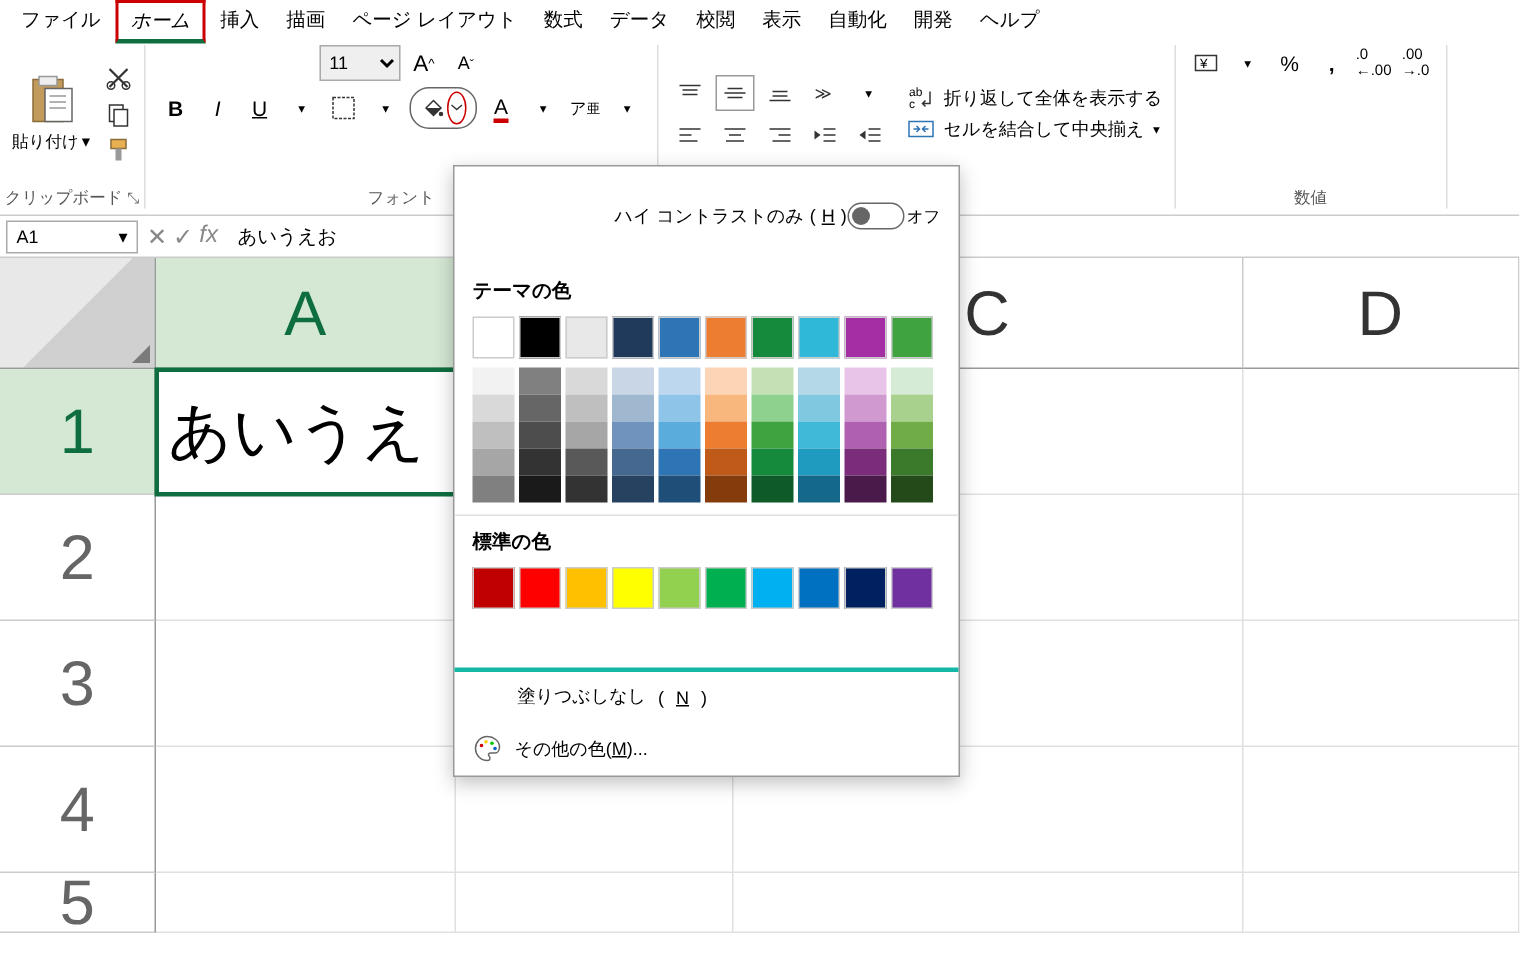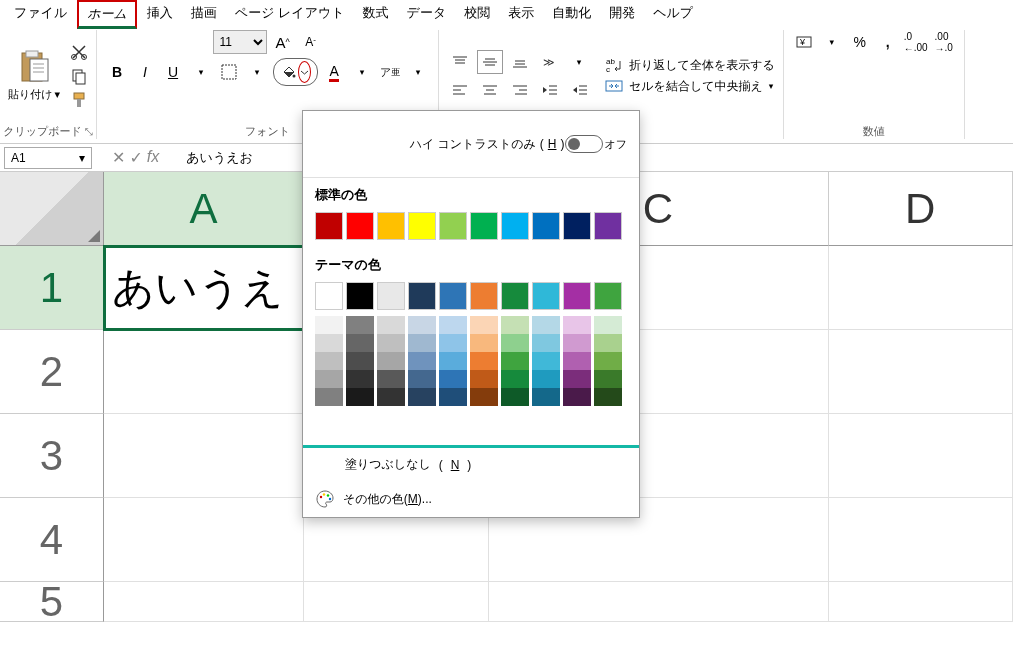--- a/index.html
+++ b/index.html
@@ -33,21 +33,21 @@
     .font-btn.underline { text-decoration: underline; }
     .fill-btn { position: relative; border: 1px solid #666; border-radius: 13px; padding: 2px 6px; display: inline-flex; align-items: center; }
     
     
     .align-btn { width: 26px; height: 24px; display: inline-flex; align-items: center; justify-content: center; cursor: pointer; }
     
     
     .number-select { width: 142px; height: 24px; font-size: 12px; padding: 2px 4px; border: 1px solid #aaa; }
     
     
-    .namebar { display: flex; align-items: center; height: 28px; border-bottom: 1px solid #ccc; padding: 2px 4px; gap: 20px; }
+    .namebar { display: flex; align-items: center; height: 28px; border-bottom: 1px solid #ccc; padding: 2px 4px; gap: 6px; }
     .namebox { width: 88px; height: 22px; border: 1px solid #aaa; display: flex; align-items: center; padding: 0 6px; font-size: 12px; }
     .namebox-arrow { margin-left: auto; }
     .formula-btns { display: flex; gap: 4px; color: #888; }
     .formula-box { height: 22px; padding: 0 6px; font-size: 13px; display: flex; align-items: center; border: 1px solid transparent; }
     
     
     .spreadsheet { position: relative; }
     .col-headers { display: flex; height: 74px; }
     .corner { width: 104px; background: linear-gradient(135deg, #e8e8e8 50%, #d0d0d0 50.5%); border-right: 1px solid #999; border-bottom: 1px solid #999; position: relative; }
     .corner::after { content: ''; position: absolute; right: 3px; bottom: 3px; border-left: 12px solid transparent; border-bottom: 12px solid #7a7a7a; }
@@ -348,114 +348,114 @@
 
 <div class="color-picker">
   <div class="picker-header">
     <span class="contrast-label">
       <span>ハイ コントラストのみ</span>(<u>H</u>)
     </span>
     <span class="toggle"></span>
     <span style="font-size:11px;">オフ</span>
   </div>
 
+  <div class="picker-section first">
+    <div class="section-title">テーマの色</div>
+    <div class="swatch-row" id="theme-main-row">
+        <div class="swatch" style="background: rgb(255, 255, 255);"></div>
+        <div class="swatch" style="background: rgb(0, 0, 0);"></div>
+        <div class="swatch" style="background: rgb(232, 232, 232);"></div>
+        <div class="swatch" style="background: rgb(31, 58, 90);"></div>
+        <div class="swatch" style="background: rgb(46, 117, 182);"></div>
+        <div class="swatch" style="background: rgb(237, 125, 49);"></div>
+        <div class="swatch" style="background: rgb(22, 138, 60);"></div>
+        <div class="swatch" style="background: rgb(47, 184, 216);"></div>
+        <div class="swatch" style="background: rgb(164, 47, 164);"></div>
+        <div class="swatch" style="background: rgb(63, 164, 63);"></div>
+      </div>
+    <div class="swatch-grid" id="theme-grid">
+        <div class="swatch-row">
+          <div class="swatch-sm" style="background: rgb(242, 242, 242);"></div>
+          <div class="swatch-sm" style="background: rgb(128, 128, 128);"></div>
+          <div class="swatch-sm" style="background: rgb(217, 217, 217);"></div>
+          <div class="swatch-sm" style="background: rgb(200, 214, 229);"></div>
+          <div class="swatch-sm" style="background: rgb(189, 215, 238);"></div>
+          <div class="swatch-sm" style="background: rgb(251, 213, 181);"></div>
+          <div class="swatch-sm" style="background: rgb(197, 224, 180);"></div>
+          <div class="swatch-sm" style="background: rgb(180, 216, 231);"></div>
+          <div class="swatch-sm" style="background: rgb(232, 197, 232);"></div>
+          <div class="swatch-sm" style="background: rgb(213, 235, 213);"></div>
+        </div>
+        <div class="swatch-row">
+          <div class="swatch-sm" style="background: rgb(217, 217, 217);"></div>
+          <div class="swatch-sm" style="background: rgb(102, 102, 102);"></div>
+          <div class="swatch-sm" style="background: rgb(191, 191, 191);"></div>
+          <div class="swatch-sm" style="background: rgb(159, 184, 208);"></div>
+          <div class="swatch-sm" style="background: rgb(142, 196, 232);"></div>
+          <div class="swatch-sm" style="background: rgb(248, 184, 125);"></div>
+          <div class="swatch-sm" style="background: rgb(142, 208, 142);"></div>
+          <div class="swatch-sm" style="background: rgb(127, 200, 224);"></div>
+          <div class="swatch-sm" style="background: rgb(208, 154, 208);"></div>
+          <div class="swatch-sm" style="background: rgb(169, 209, 142);"></div>
+        </div>
+        <div class="swatch-row">
+          <div class="swatch-sm" style="background: rgb(191, 191, 191);"></div>
+          <div class="swatch-sm" style="background: rgb(77, 77, 77);"></div>
+          <div class="swatch-sm" style="background: rgb(166, 166, 166);"></div>
+          <div class="swatch-sm" style="background: rgb(111, 147, 189);"></div>
+          <div class="swatch-sm" style="background: rgb(90, 172, 220);"></div>
+          <div class="swatch-sm" style="background: rgb(237, 125, 49);"></div>
+          <div class="swatch-sm" style="background: rgb(63, 164, 63);"></div>
+          <div class="swatch-sm" style="background: rgb(64, 184, 216);"></div>
+          <div class="swatch-sm" style="background: rgb(176, 96, 176);"></div>
+          <div class="swatch-sm" style="background: rgb(112, 173, 71);"></div>
+        </div>
+        <div class="swatch-row">
+          <div class="swatch-sm" style="background: rgb(166, 166, 166);"></div>
+          <div class="swatch-sm" style="background: rgb(51, 51, 51);"></div>
+          <div class="swatch-sm" style="background: rgb(89, 89, 89);"></div>
+          <div class="swatch-sm" style="background: rgb(68, 104, 143);"></div>
+          <div class="swatch-sm" style="background: rgb(46, 117, 182);"></div>
+          <div class="swatch-sm" style="background: rgb(192, 90, 24);"></div>
+          <div class="swatch-sm" style="background: rgb(22, 138, 60);"></div>
+          <div class="swatch-sm" style="background: rgb(31, 155, 191);"></div>
+          <div class="swatch-sm" style="background: rgb(123, 45, 123);"></div>
+          <div class="swatch-sm" style="background: rgb(58, 122, 42);"></div>
+        </div>
+        <div class="swatch-row">
+          <div class="swatch-sm" style="background: rgb(128, 128, 128);"></div>
+          <div class="swatch-sm" style="background: rgb(26, 26, 26);"></div>
+          <div class="swatch-sm" style="background: rgb(51, 51, 51);"></div>
+          <div class="swatch-sm" style="background: rgb(39, 66, 96);"></div>
+          <div class="swatch-sm" style="background: rgb(31, 78, 121);"></div>
+          <div class="swatch-sm" style="background: rgb(132, 60, 12);"></div>
+          <div class="swatch-sm" style="background: rgb(14, 90, 40);"></div>
+          <div class="swatch-sm" style="background: rgb(20, 104, 138);"></div>
+          <div class="swatch-sm" style="background: rgb(74, 26, 74);"></div>
+          <div class="swatch-sm" style="background: rgb(36, 74, 26);"></div>
+        </div>
+      </div>
+  </div>
+
   <div class="picker-section">
     <div class="section-title">標準の色</div>
     <div class="swatch-row" id="standard-row">
         <div class="swatch" style="background: rgb(192, 0, 0);"></div>
         <div class="swatch" style="background: rgb(255, 0, 0);"></div>
         <div class="swatch" style="background: rgb(255, 192, 0);"></div>
         <div class="swatch" style="background: rgb(255, 255, 0);"></div>
         <div class="swatch" style="background: rgb(146, 208, 80);"></div>
         <div class="swatch" style="background: rgb(0, 176, 80);"></div>
         <div class="swatch" style="background: rgb(0, 176, 240);"></div>
         <div class="swatch" style="background: rgb(0, 112, 192);"></div>
         <div class="swatch" style="background: rgb(0, 32, 96);"></div>
         <div class="swatch" style="background: rgb(112, 48, 160);"></div>
       </div>
   </div>
 
-  <div class="picker-section first">
-    <div class="section-title">テーマの色</div>
-    <div class="swatch-row" id="theme-main-row">
-        <div class="swatch" style="background: rgb(255, 255, 255);"></div>
-        <div class="swatch" style="background: rgb(0, 0, 0);"></div>
-        <div class="swatch" style="background: rgb(232, 232, 232);"></div>
-        <div class="swatch" style="background: rgb(31, 58, 90);"></div>
-        <div class="swatch" style="background: rgb(46, 117, 182);"></div>
-        <div class="swatch" style="background: rgb(237, 125, 49);"></div>
-        <div class="swatch" style="background: rgb(22, 138, 60);"></div>
-        <div class="swatch" style="background: rgb(47, 184, 216);"></div>
-        <div class="swatch" style="background: rgb(164, 47, 164);"></div>
-        <div class="swatch" style="background: rgb(63, 164, 63);"></div>
-      </div>
-    <div class="swatch-grid" id="theme-grid">
-        <div class="swatch-row">
-          <div class="swatch-sm" style="background: rgb(242, 242, 242);"></div>
-          <div class="swatch-sm" style="background: rgb(128, 128, 128);"></div>
-          <div class="swatch-sm" style="background: rgb(217, 217, 217);"></div>
-          <div class="swatch-sm" style="background: rgb(200, 214, 229);"></div>
-          <div class="swatch-sm" style="background: rgb(189, 215, 238);"></div>
-          <div class="swatch-sm" style="background: rgb(251, 213, 181);"></div>
-          <div class="swatch-sm" style="background: rgb(197, 224, 180);"></div>
-          <div class="swatch-sm" style="background: rgb(180, 216, 231);"></div>
-          <div class="swatch-sm" style="background: rgb(232, 197, 232);"></div>
-          <div class="swatch-sm" style="background: rgb(213, 235, 213);"></div>
-        </div>
-        <div class="swatch-row">
-          <div class="swatch-sm" style="background: rgb(217, 217, 217);"></div>
-          <div class="swatch-sm" style="background: rgb(102, 102, 102);"></div>
-          <div class="swatch-sm" style="background: rgb(191, 191, 191);"></div>
-          <div class="swatch-sm" style="background: rgb(159, 184, 208);"></div>
-          <div class="swatch-sm" style="background: rgb(142, 196, 232);"></div>
-          <div class="swatch-sm" style="background: rgb(248, 184, 125);"></div>
-          <div class="swatch-sm" style="background: rgb(142, 208, 142);"></div>
-          <div class="swatch-sm" style="background: rgb(127, 200, 224);"></div>
-          <div class="swatch-sm" style="background: rgb(208, 154, 208);"></div>
-          <div class="swatch-sm" style="background: rgb(169, 209, 142);"></div>
-        </div>
-        <div class="swatch-row">
-          <div class="swatch-sm" style="background: rgb(191, 191, 191);"></div>
-          <div class="swatch-sm" style="background: rgb(77, 77, 77);"></div>
-          <div class="swatch-sm" style="background: rgb(166, 166, 166);"></div>
-          <div class="swatch-sm" style="background: rgb(111, 147, 189);"></div>
-          <div class="swatch-sm" style="background: rgb(90, 172, 220);"></div>
-          <div class="swatch-sm" style="background: rgb(237, 125, 49);"></div>
-          <div class="swatch-sm" style="background: rgb(63, 164, 63);"></div>
-          <div class="swatch-sm" style="background: rgb(64, 184, 216);"></div>
-          <div class="swatch-sm" style="background: rgb(176, 96, 176);"></div>
-          <div class="swatch-sm" style="background: rgb(112, 173, 71);"></div>
-        </div>
-        <div class="swatch-row">
-          <div class="swatch-sm" style="background: rgb(166, 166, 166);"></div>
-          <div class="swatch-sm" style="background: rgb(51, 51, 51);"></div>
-          <div class="swatch-sm" style="background: rgb(89, 89, 89);"></div>
-          <div class="swatch-sm" style="background: rgb(68, 104, 143);"></div>
-          <div class="swatch-sm" style="background: rgb(46, 117, 182);"></div>
-          <div class="swatch-sm" style="background: rgb(192, 90, 24);"></div>
-          <div class="swatch-sm" style="background: rgb(22, 138, 60);"></div>
-          <div class="swatch-sm" style="background: rgb(31, 155, 191);"></div>
-          <div class="swatch-sm" style="background: rgb(123, 45, 123);"></div>
-          <div class="swatch-sm" style="background: rgb(58, 122, 42);"></div>
-        </div>
-        <div class="swatch-row">
-          <div class="swatch-sm" style="background: rgb(128, 128, 128);"></div>
-          <div class="swatch-sm" style="background: rgb(26, 26, 26);"></div>
-          <div class="swatch-sm" style="background: rgb(51, 51, 51);"></div>
-          <div class="swatch-sm" style="background: rgb(39, 66, 96);"></div>
-          <div class="swatch-sm" style="background: rgb(31, 78, 121);"></div>
-          <div class="swatch-sm" style="background: rgb(132, 60, 12);"></div>
-          <div class="swatch-sm" style="background: rgb(14, 90, 40);"></div>
-          <div class="swatch-sm" style="background: rgb(20, 104, 138);"></div>
-          <div class="swatch-sm" style="background: rgb(74, 26, 74);"></div>
-          <div class="swatch-sm" style="background: rgb(36, 74, 26);"></div>
-        </div>
-      </div>
-  </div>
-
 
   <div class="picker-action nofill">
     <span>塗りつぶしなし</span>(<u>N</u>)
   </div>
 
   <div class="picker-action">
     <svg class="palette-icon" viewBox="0 0 20 20">
         <path d="M10 2 C5 2 2 6 2 10 C2 14 5 18 10 18 C12 18 12 16 11 15 C10 14 11 13 12 13 L15 13 C17 13 18 11 18 9 C18 5 14 2 10 2 Z" fill="none" stroke="#666"></path>
         <circle cx="6" cy="8" r="1.2" fill="#c00"></circle>
         <circle cx="9" cy="5.5" r="1.2" fill="#fc0"></circle>

